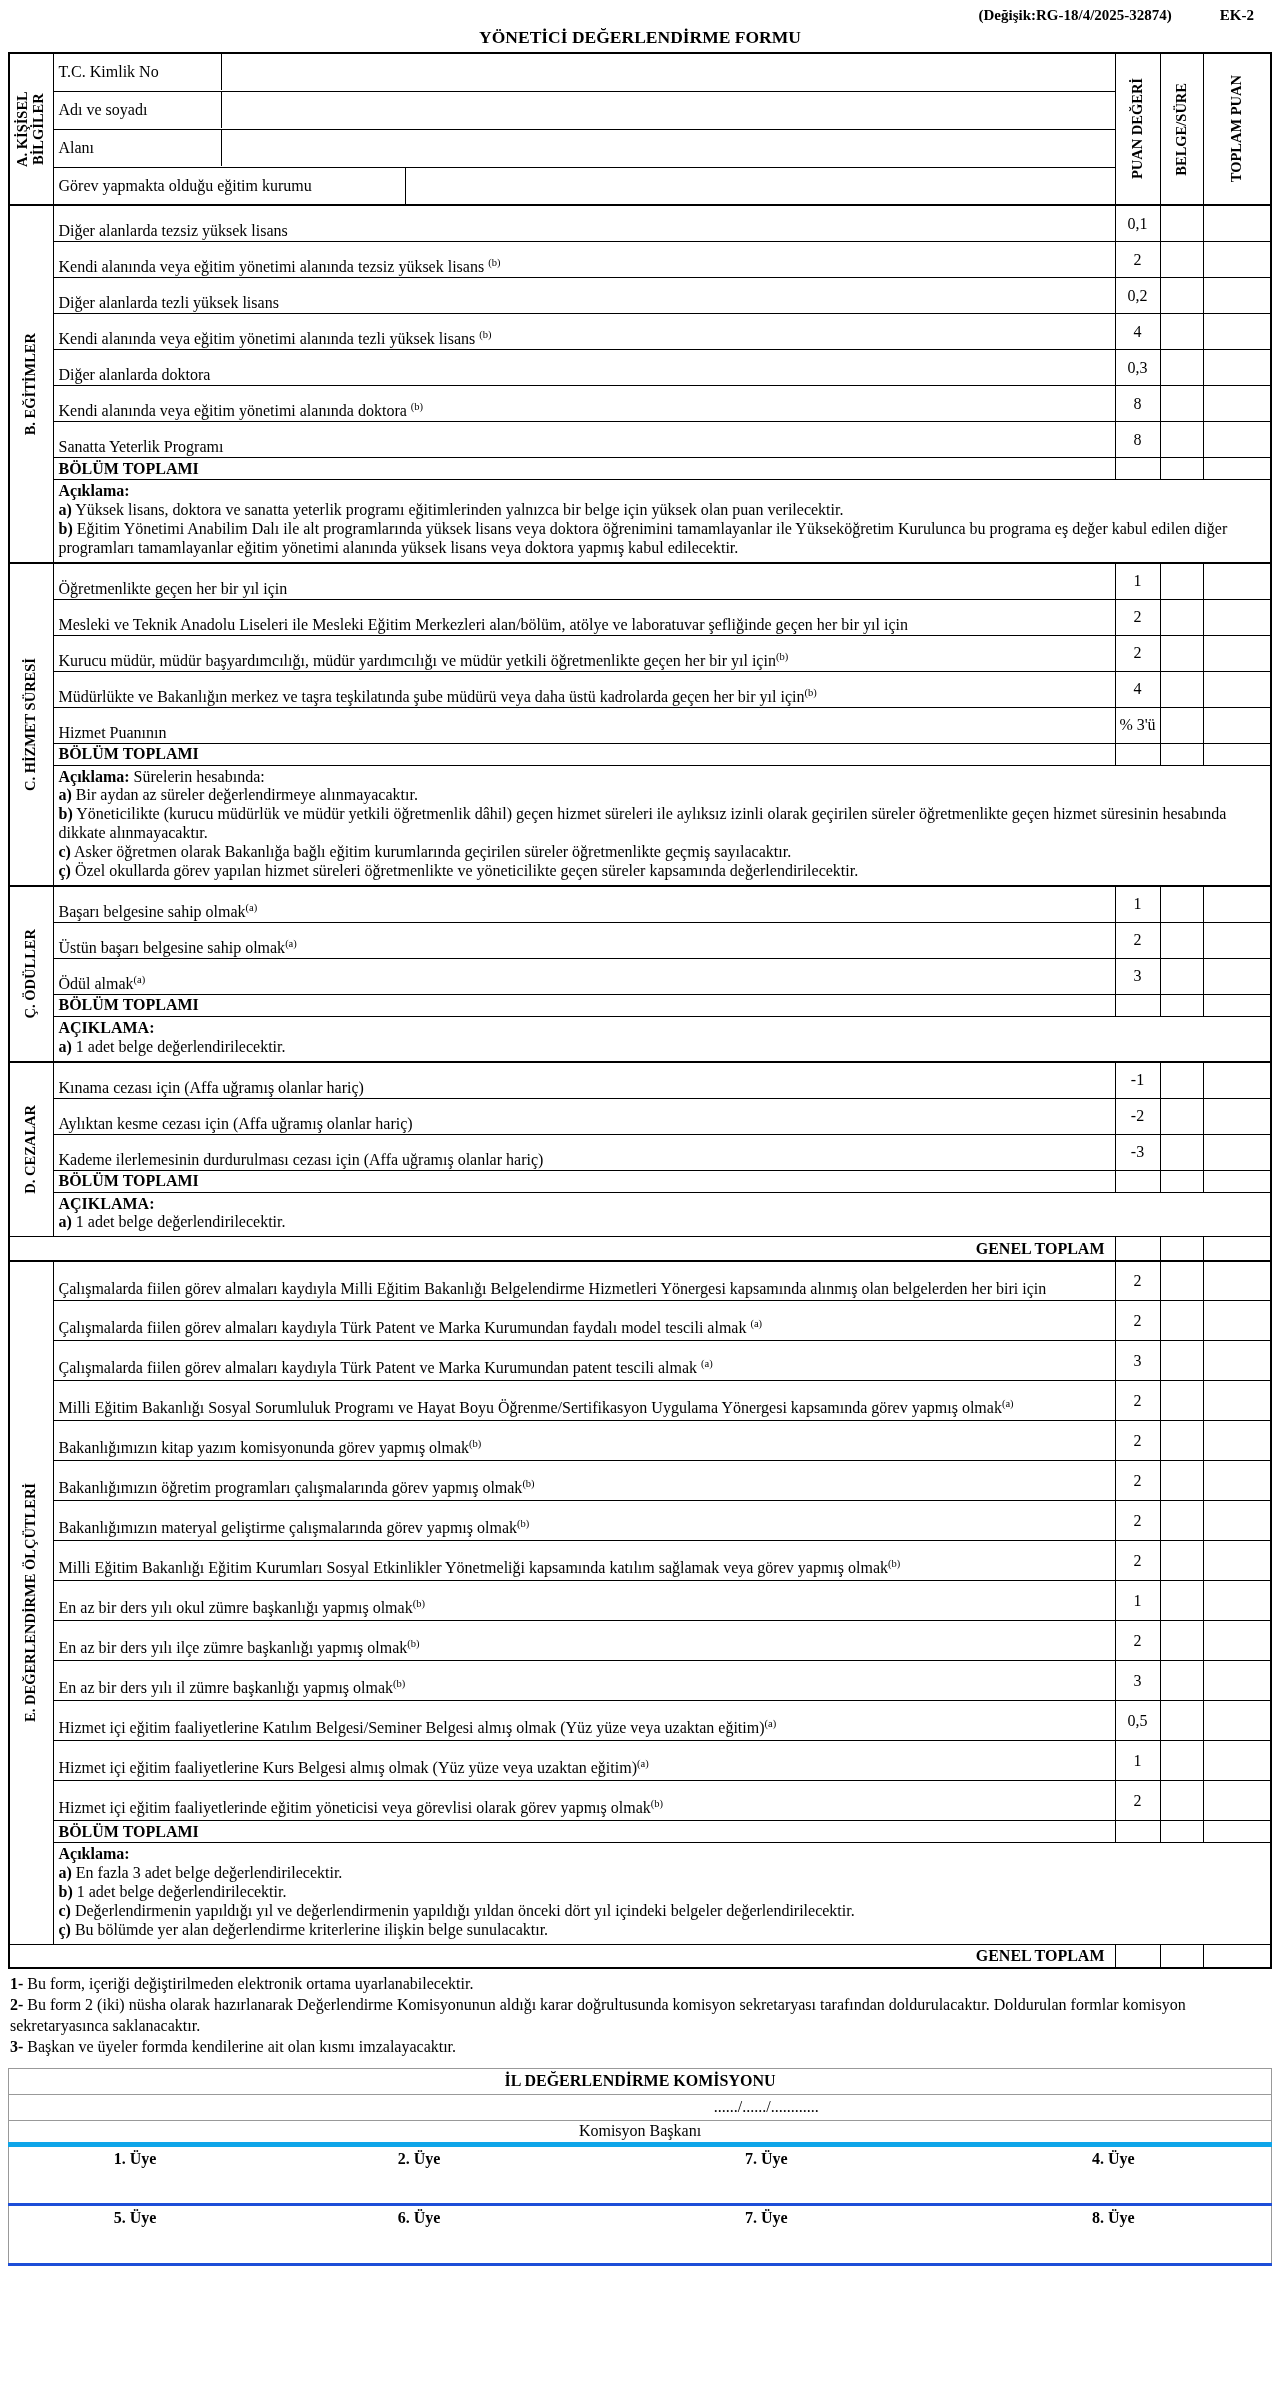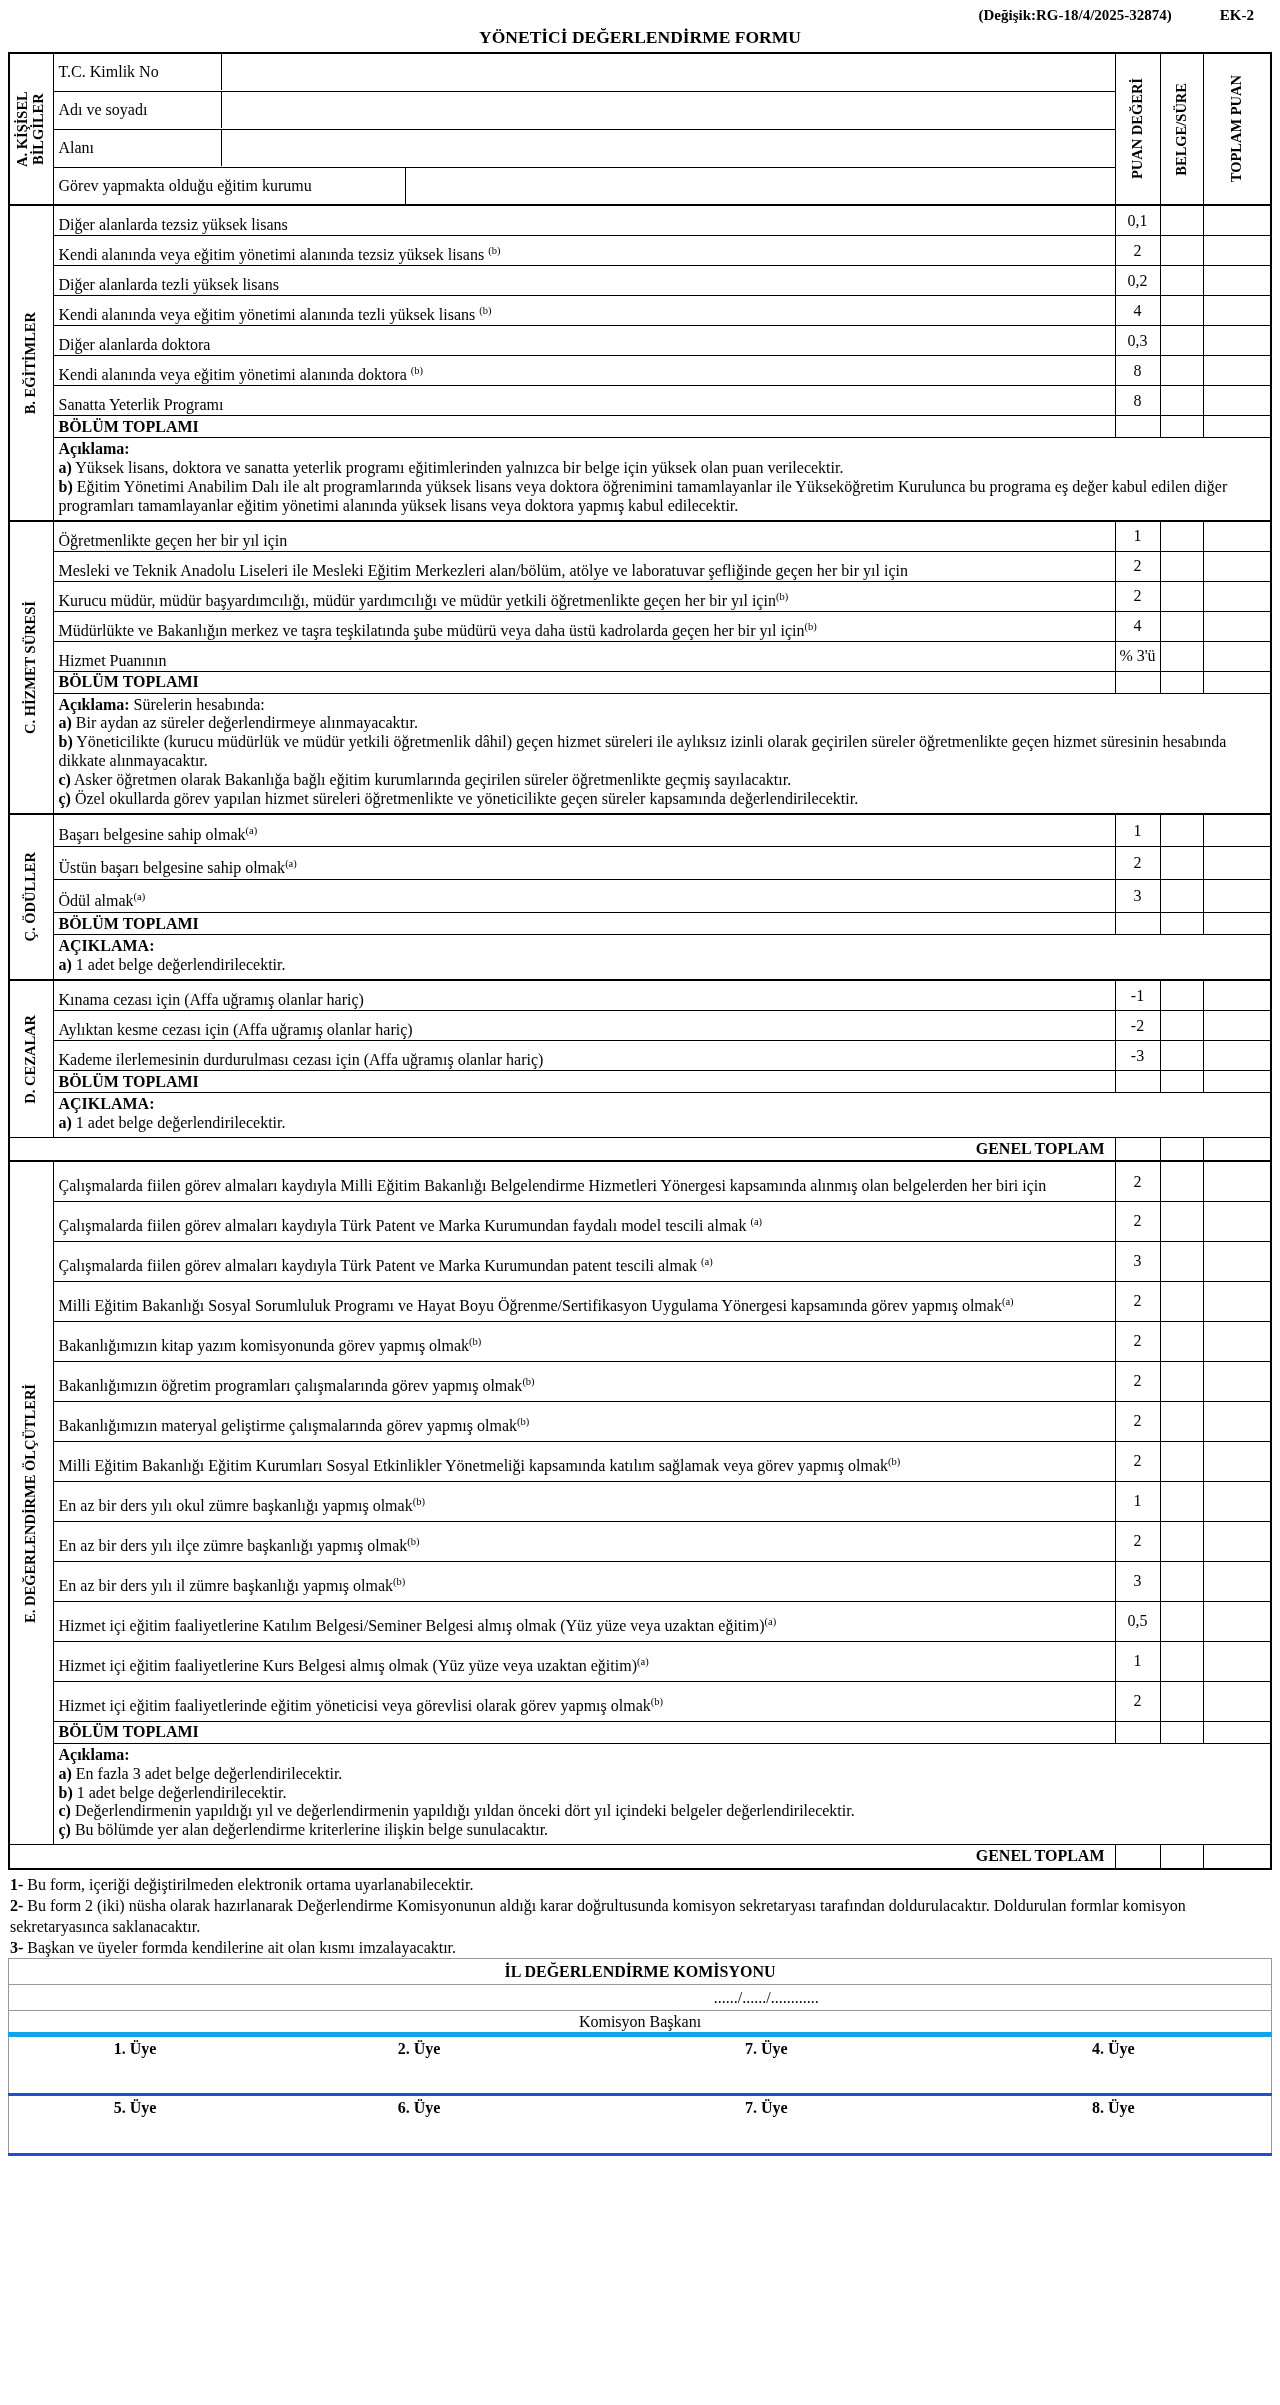--- a/index.html
+++ b/index.html
@@ -14,33 +14,33 @@
   .vwrap{position:absolute;inset:0;display:flex;align-items:center;justify-content:center}
   .vtext{writing-mode:vertical-rl;transform:rotate(180deg);font-weight:700;font-size:14.5px;line-height:1.1;text-align:center}
   tr.p-row{height:38px}
   td.p-cell{padding:0}
   .p-flex{display:flex;align-items:stretch;height:100%;min-height:36px}
   .p-label{width:168px;border-right:1px solid #000;display:flex;align-items:center;padding:1px 5px}
   .p-label.wide{width:352px}
   .p-input{flex:1}
   tr.s0{height:27px} tr.s1{height:30px} tr.s2{height:33px} tr.s3{height:30px} tr.s4{height:40px}
   tr.sec-top td{border-top:2px solid #000}
-  td.crit{text-align:left;padding:10px 6px 1px 5px}
+  td.crit{text-align:left;padding:16px 6px 1px 5px}
   td.score{text-align:center;padding:1px 2px}
   td.fill{padding:0}
   tr.st-row{height:22px}
   td.subtotal{font-weight:700;padding:1px 5px}
   tr.note-row td.notes{padding:2px 6px 4px 5px;line-height:1.18;font-size:16px;vertical-align:top}
   .nb{font-weight:700}
   tr.gt-row{height:24px}
   td.gtotal{font-weight:700;text-align:right;padding-right:10px}
   sup{font-size:10.5px;line-height:0}
   .footer-notes{padding:4px 2px 0;line-height:1.32}
   .fn-heading{font-weight:700}
-  table.commission-table{width:100%;border-collapse:collapse;table-layout:fixed;border:1px solid #999}
+  table.commission-table{width:100%;border-collapse:collapse;table-layout:fixed;margin-top:10px;border:1px solid #999}
   .commission-table td{border:none}
   td.c-title{text-align:center;font-weight:700;height:26px;border-bottom:1px solid #999}
   tr.c-date-row td{height:26px;border-bottom:1px solid #999}
   td.c-date{text-align:center}
   td.c-chair{text-align:center;font-weight:400;height:24px;border-bottom:5px solid #0ea5e9}
   tr.c-members td{height:60px;vertical-align:top;text-align:center;font-weight:700;padding-top:3px;border-bottom:3px solid #1d4ed8}
 </style>
 </head>
 <body>
 

